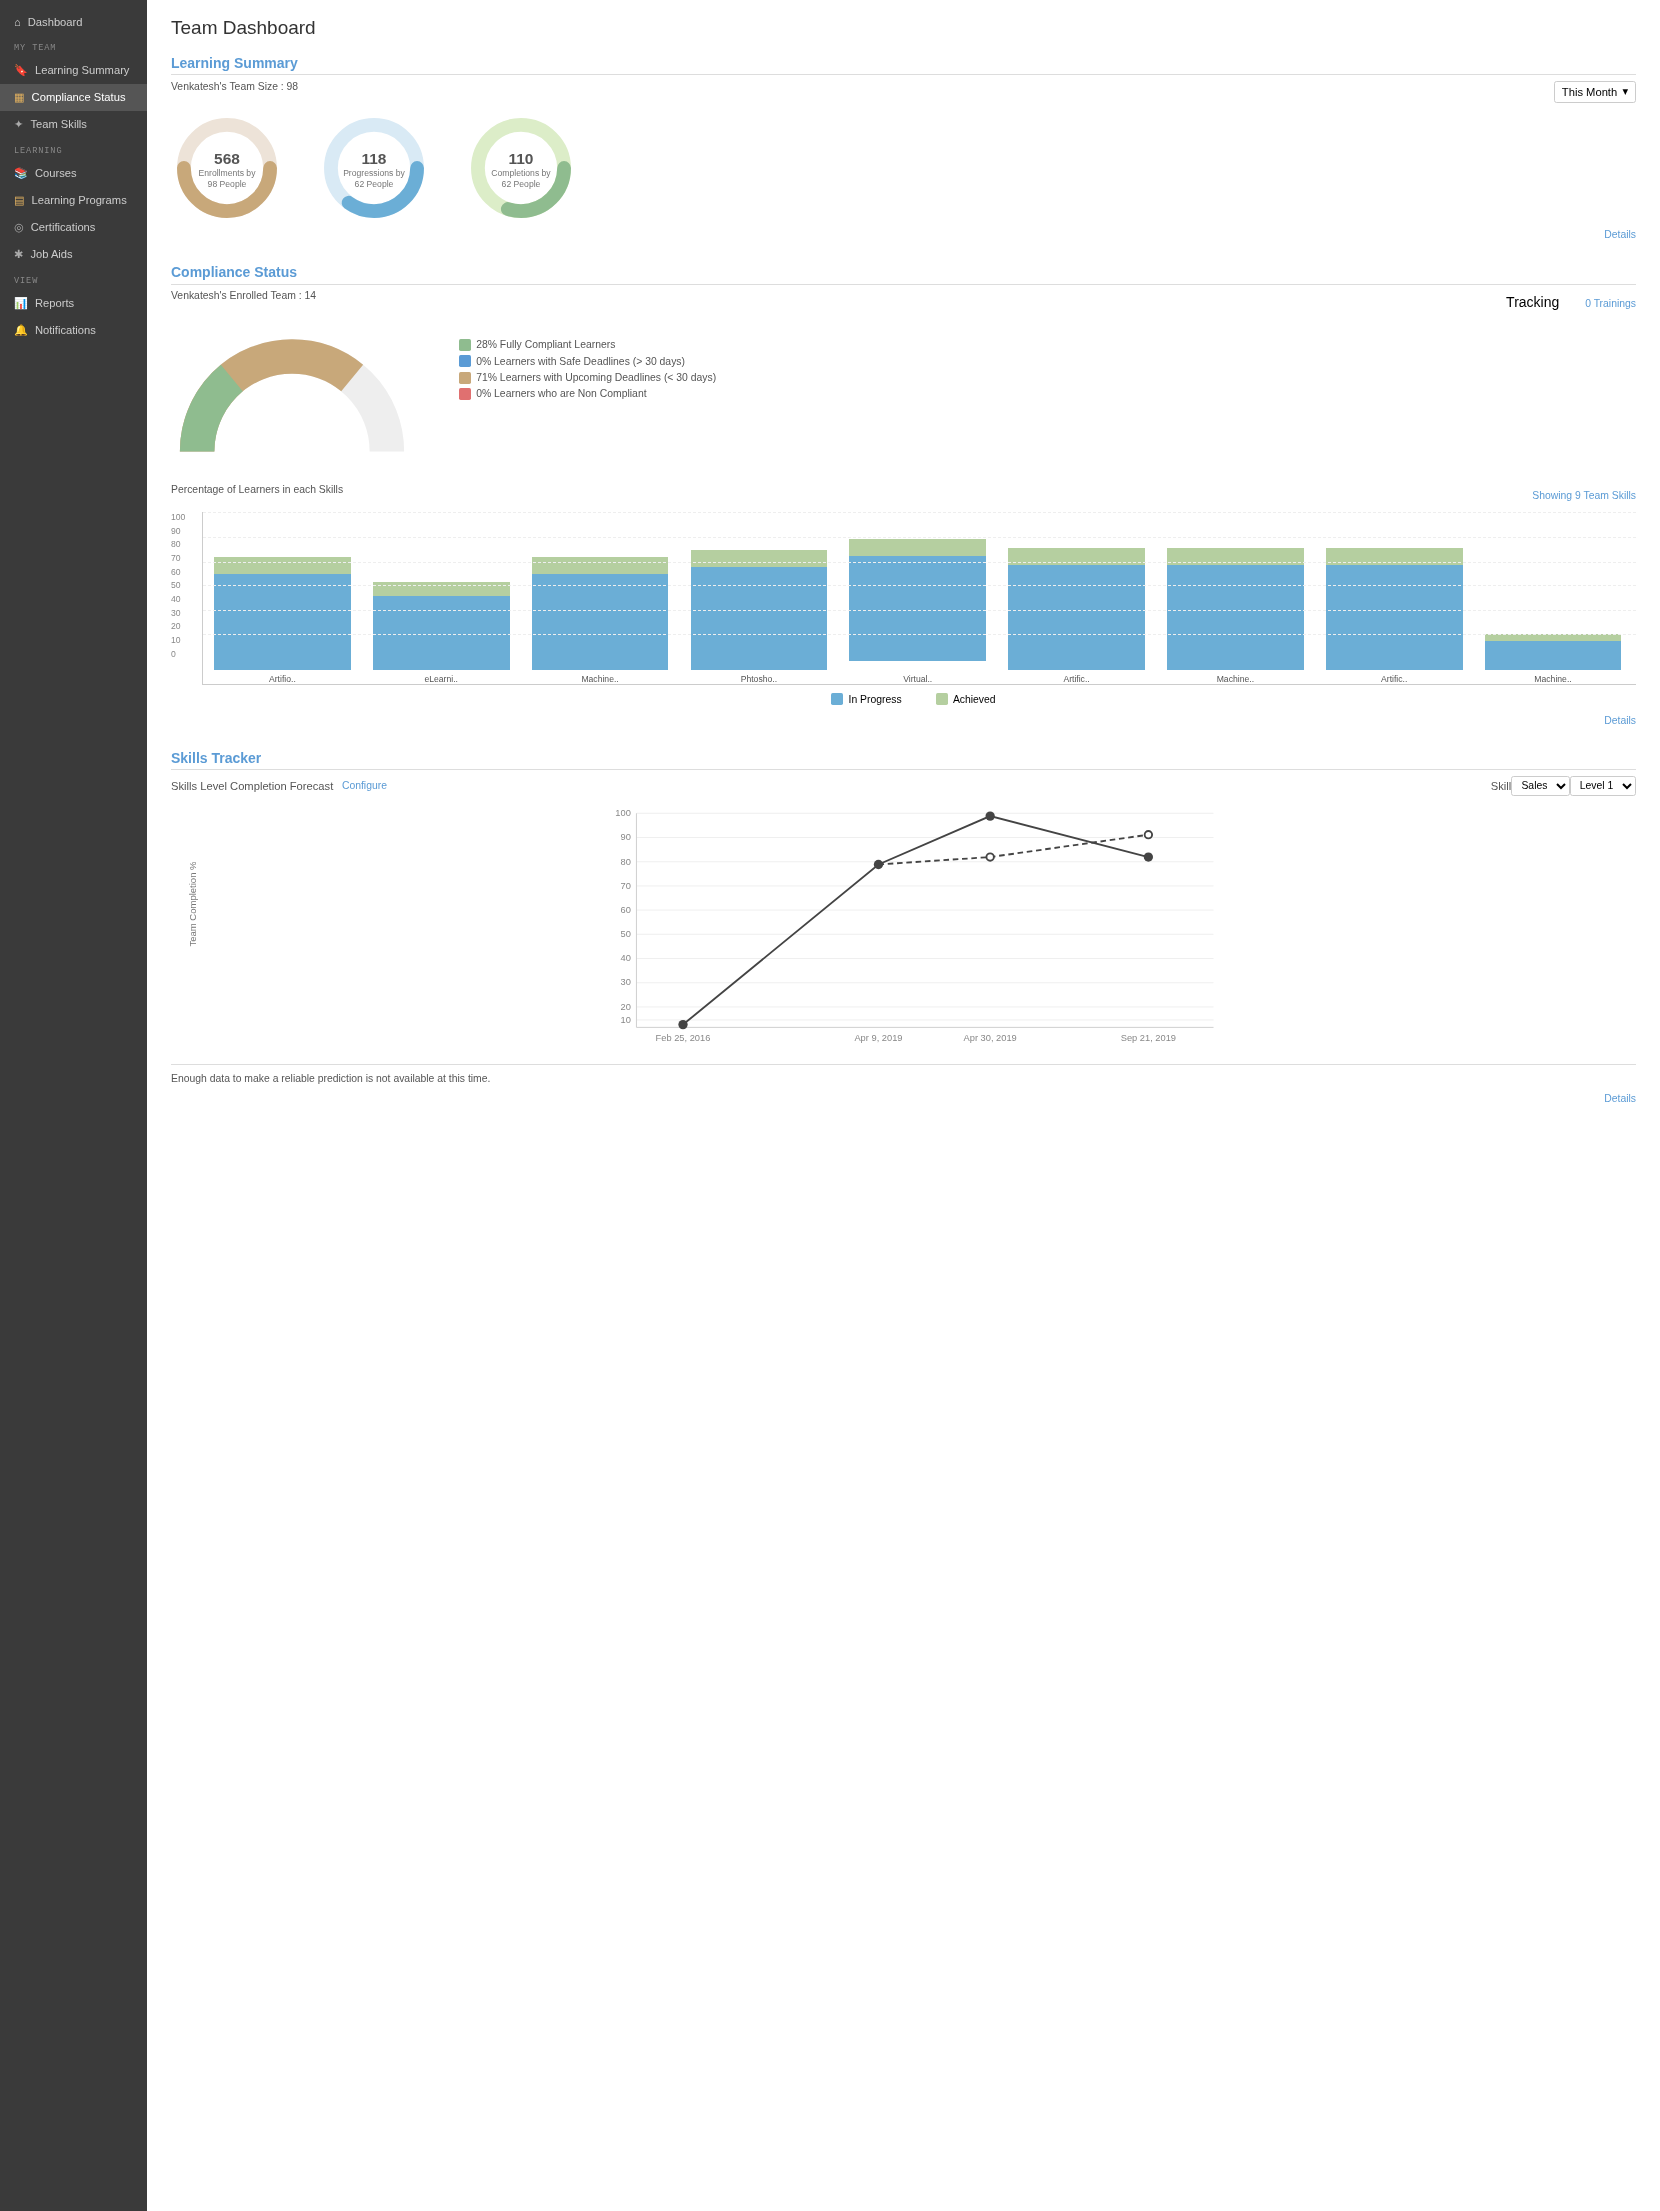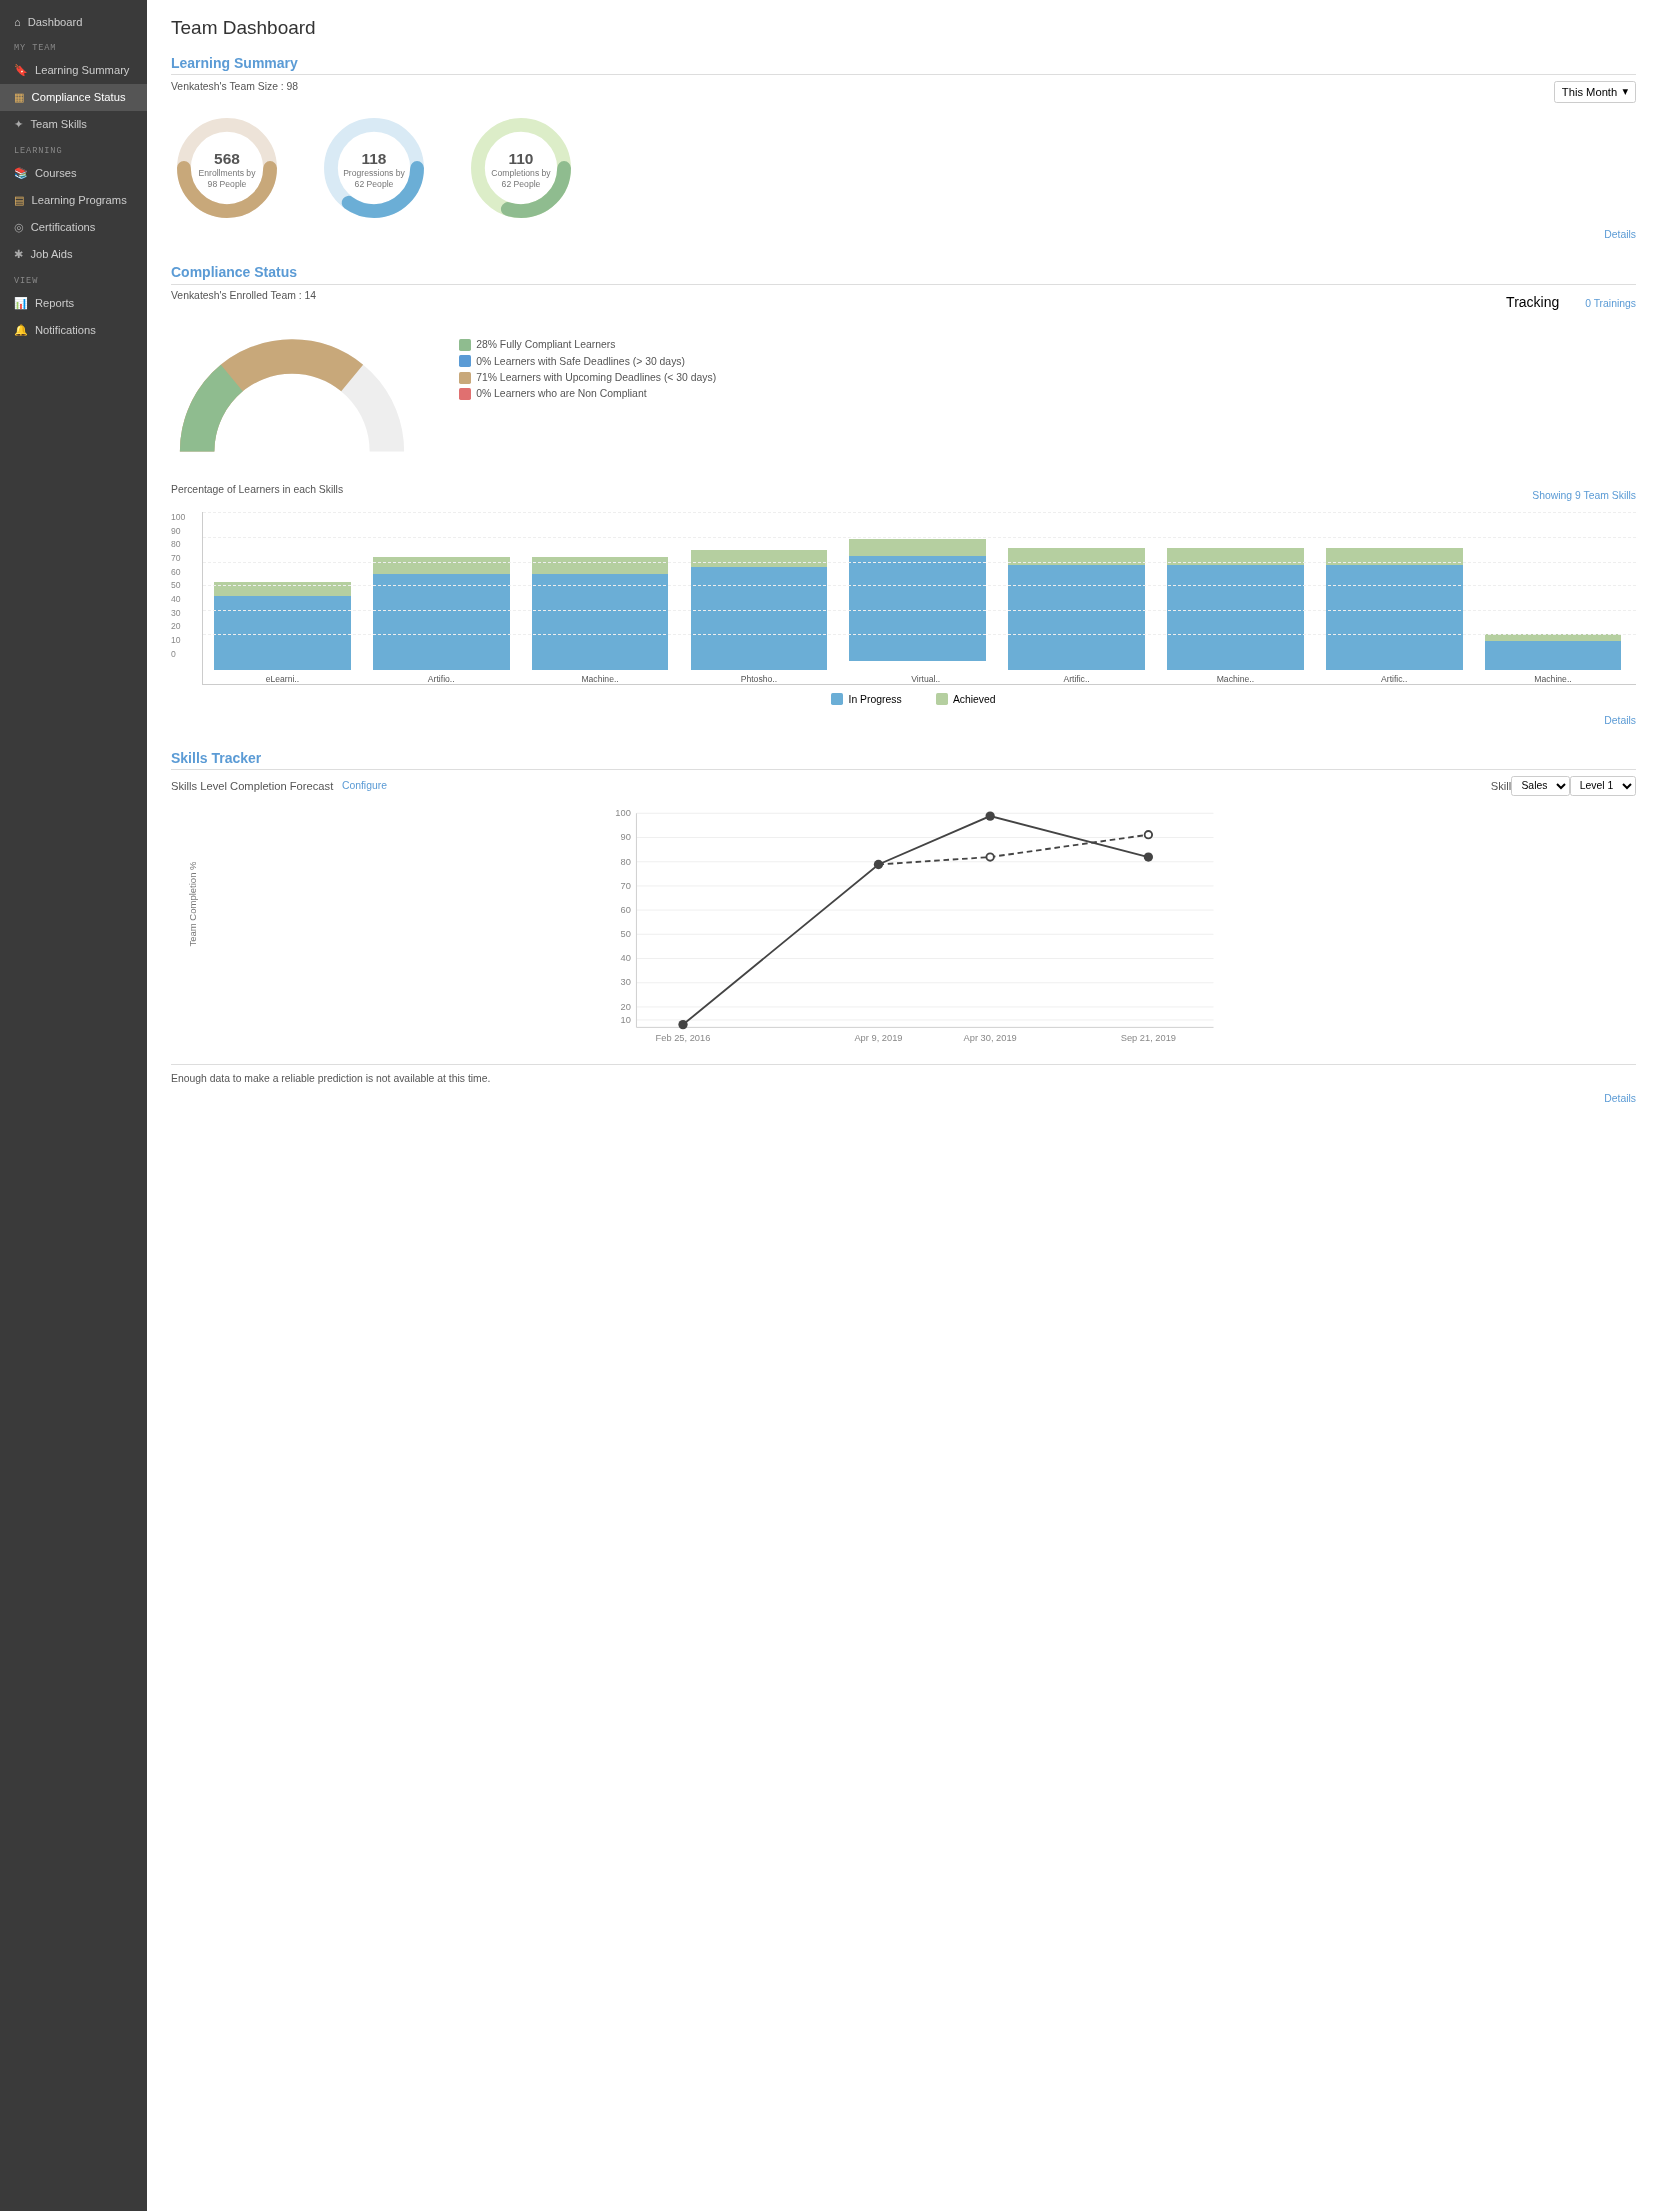--- a/index.html
+++ b/index.html
@@ -391,52 +391,52 @@
           <div style="position:absolute;left:0;right:0;top:0%;border-top:0.9px dashed #eee;"></div>
           <div style="position:absolute;left:0;right:0;top:17%;border-top:0.9px dashed #eee;"></div>
           <div style="position:absolute;left:0;right:0;top:34%;border-top:0.9px dashed #eee;"></div>
           <div style="position:absolute;left:0;right:0;top:50%;border-top:0.9px dashed #eee;"></div>
           <div style="position:absolute;left:0;right:0;top:67%;border-top:0.9px dashed #eee;"></div>
           <div style="position:absolute;left:0;right:0;top:83%;border-top:0.9px dashed #eee;"></div>
         </div>
 
       <div style="display: flex; flex-direction: column; align-items: center; flex: 1 1 0%; min-width: 35px;">
             <div style="display: flex; flex-direction: column-reverse; align-items: center; width: 100%;">
+              <div style="width: 90%; height: 96px; background: rgb(107, 174, 214);"></div>
+              <div style="width: 90%; height: 17.3px; background: rgb(181, 207, 160);"></div>
+            </div>
+            <div style="font-size: 8.6px; color: rgb(85, 85, 85); text-align: center; margin-top: 3.5px; width: 45px; overflow: hidden; white-space: nowrap;">Artifio..</div>
+          </div>
+          <div style="display: flex; flex-direction: column; align-items: center; flex: 1 1 0%; min-width: 35px;">
+            <div style="display: flex; flex-direction: column-reverse; align-items: center; width: 100%;">
               <div style="width: 90%; height: 74px; background: rgb(107, 174, 214);"></div>
               <div style="width: 90%; height: 14.7px; background: rgb(181, 207, 160);"></div>
             </div>
             <div style="font-size: 8.6px; color: rgb(85, 85, 85); text-align: center; margin-top: 3.5px; width: 45px; overflow: hidden; white-space: nowrap;">eLearni..</div>
           </div>
           <div style="display: flex; flex-direction: column; align-items: center; flex: 1 1 0%; min-width: 35px;">
             <div style="display: flex; flex-direction: column-reverse; align-items: center; width: 100%;">
               <div style="width: 90%; height: 96px; background: rgb(107, 174, 214);"></div>
               <div style="width: 90%; height: 17.3px; background: rgb(181, 207, 160);"></div>
             </div>
-            <div style="font-size: 8.6px; color: rgb(85, 85, 85); text-align: center; margin-top: 3.5px; width: 45px; overflow: hidden; white-space: nowrap;">Artifio..</div>
-          </div>
-          <div style="display: flex; flex-direction: column; align-items: center; flex: 1 1 0%; min-width: 35px;">
-            <div style="display: flex; flex-direction: column-reverse; align-items: center; width: 100%;">
-              <div style="width: 90%; height: 96px; background: rgb(107, 174, 214);"></div>
-              <div style="width: 90%; height: 17.3px; background: rgb(181, 207, 160);"></div>
-            </div>
             <div style="font-size: 8.6px; color: rgb(85, 85, 85); text-align: center; margin-top: 3.5px; width: 45px; overflow: hidden; white-space: nowrap;">Machine..</div>
           </div>
           <div style="display: flex; flex-direction: column; align-items: center; flex: 1 1 0%; min-width: 35px;">
             <div style="display: flex; flex-direction: column-reverse; align-items: center; width: 100%;">
               <div style="width: 90%; height: 103px; background: rgb(107, 174, 214);"></div>
               <div style="width: 90%; height: 17.3px; background: rgb(181, 207, 160);"></div>
             </div>
             <div style="font-size: 8.6px; color: rgb(85, 85, 85); text-align: center; margin-top: 3.5px; width: 45px; overflow: hidden; white-space: nowrap;">Phtosho..</div>
           </div>
           <div style="display: flex; flex-direction: column; align-items: center; flex: 1 1 0%; min-width: 35px;">
             <div style="display: flex; flex-direction: column-reverse; align-items: center; width: 100%;">
               <div style="width: 90%; height: 105px; background: rgb(107, 174, 214);"></div>
               <div style="width: 90%; height: 17.3px; background: rgb(181, 207, 160);"></div>
             </div>
-            <div style="font-size: 8.6px; color: rgb(85, 85, 85); text-align: right; margin-top: 13px; width: 45px; overflow: hidden; white-space: nowrap;">Virtual..</div>
+            <div style="font-size: 8.6px; color: rgb(85, 85, 85); text-align: center; margin-top: 13px; width: 45px; overflow: hidden; white-space: nowrap;">Virtual..</div>
           </div>
           <div style="display: flex; flex-direction: column; align-items: center; flex: 1 1 0%; min-width: 35px;">
             <div style="display: flex; flex-direction: column-reverse; align-items: center; width: 100%;">
               <div style="width: 90%; height: 105px; background: rgb(107, 174, 214);"></div>
               <div style="width: 90%; height: 17.3px; background: rgb(181, 207, 160);"></div>
             </div>
             <div style="font-size: 8.6px; color: rgb(85, 85, 85); text-align: center; margin-top: 3.5px; width: 45px; overflow: hidden; white-space: nowrap;">Artific..</div>
           </div>
           <div style="display: flex; flex-direction: column; align-items: center; flex: 1 1 0%; min-width: 35px;">
             <div style="display: flex; flex-direction: column-reverse; align-items: center; width: 100%;">

